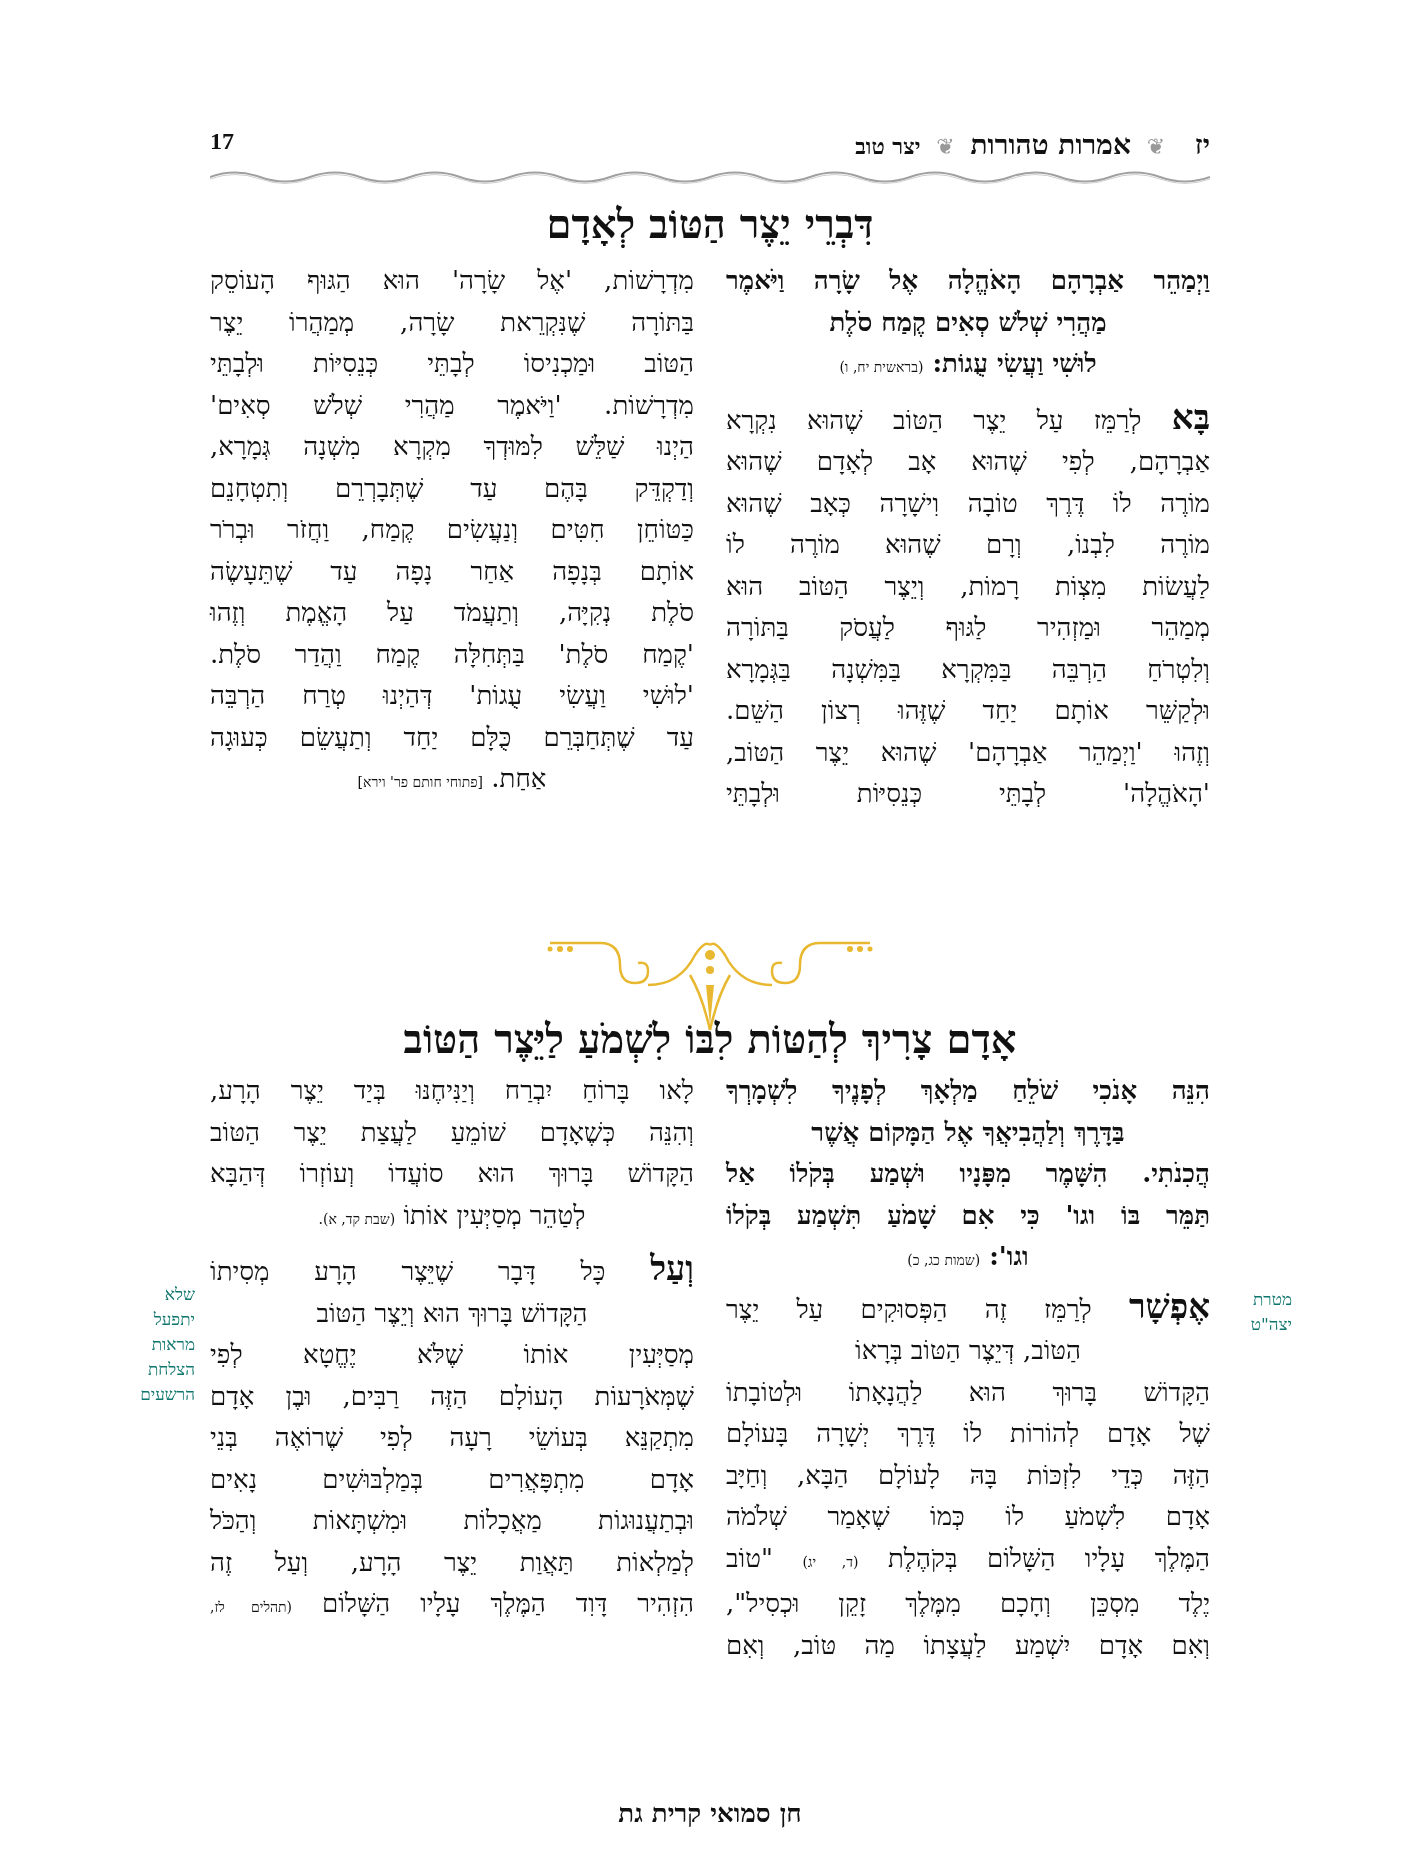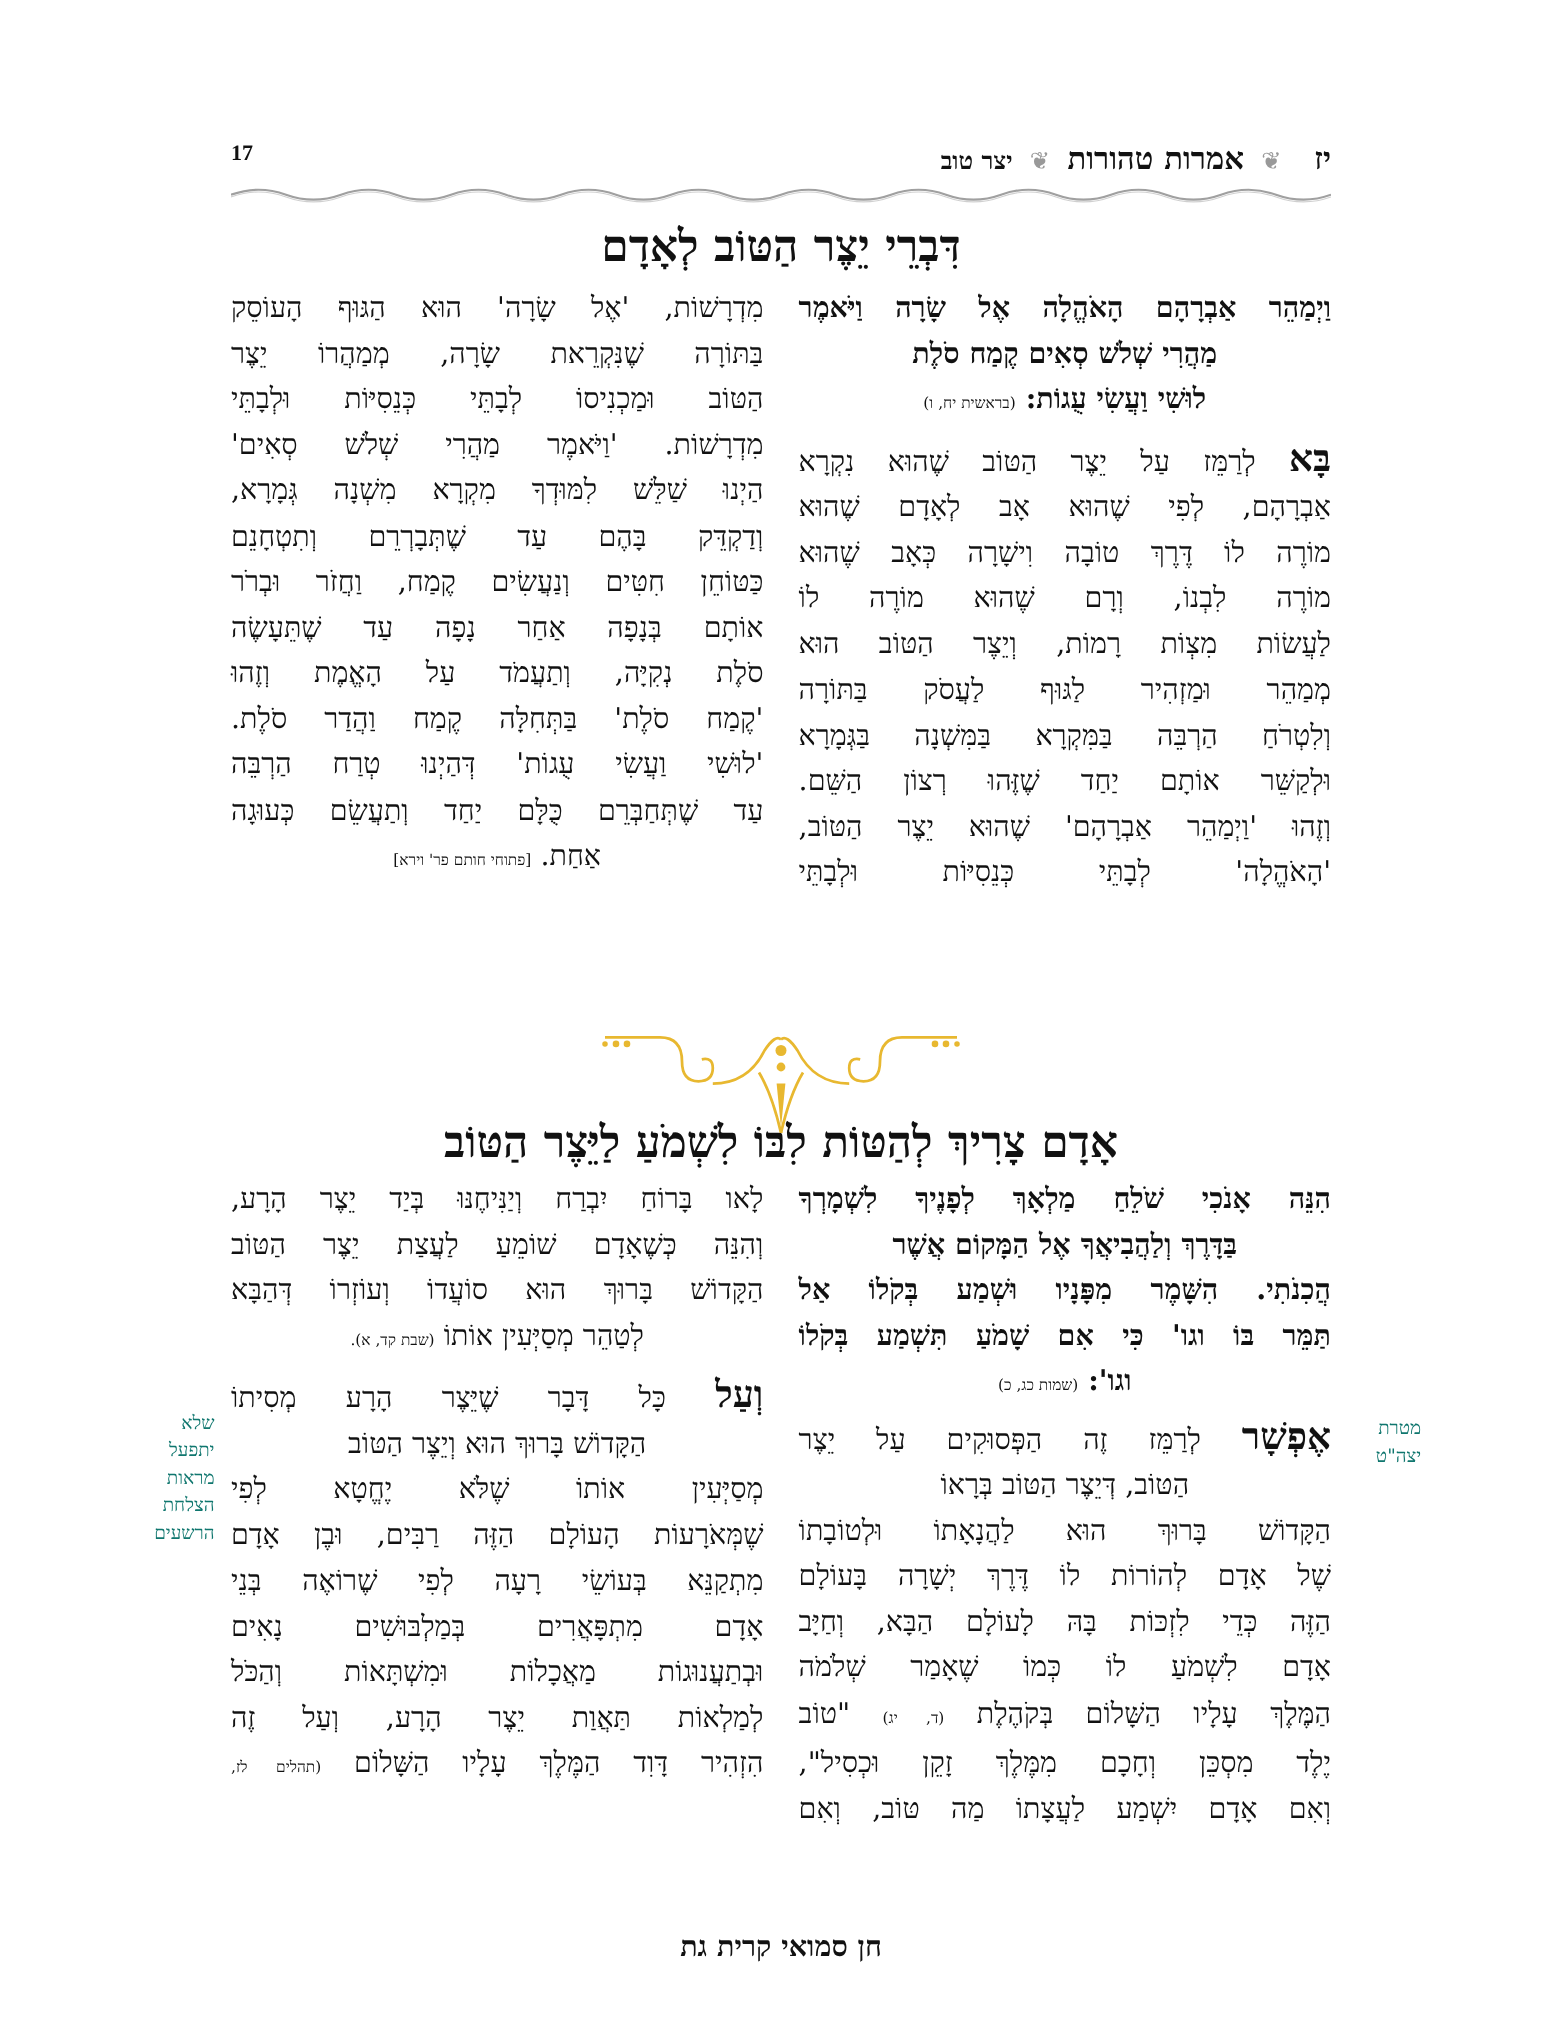--- a/index.html
+++ b/index.html
@@ -6,37 +6,37 @@
   body { width:1417px; height:1850px; position:relative; overflow:hidden;
          font-family:"DejaVu Serif", "Liberation Serif", serif; color:#111; }
   .page { position:absolute; left:0; top:0; width:1417px; height:1850px; }
 
   
   .running-head { position:absolute; top:128px; left:210px; width:1000px; height:40px; direction:rtl; }
   .rh-right { position:absolute; right:0; top:0; font-weight:bold; font-size:28px; white-space:nowrap; direction:rtl; }
   .rh-right .pg-heb { margin-left:14px; }
   .rh-right .flourish { color:#999; font-size:22px; margin:0 6px; font-weight:normal; }
   .rh-right .sub { font-size:22px;text-align:center; }
-  .rh-left { position:absolute; left:0; top:0; font-size:20px; font-weight:bold; font-family:"Liberation Serif", serif;text-align:right; }
+  .rh-left { position:absolute; left:0; top:0; font-size:24px; font-weight:bold; font-family:"Liberation Serif", serif;text-align:right; }
   .head-rule { position:absolute; top:168px; left:210px; width:1000px; height:18px; }
 
   .sec-title { position:absolute; left:210px; width:1000px; text-align:center; direction:rtl;
                font-weight:bold; font-size:40px; }
 
   .col { position:absolute; direction:rtl; text-align:justify; font-size:26px; line-height:41.5px; }
   .col .line { display:block; text-align:justify; text-align-last:justify; white-space:nowrap; }
   .col .line.center { text-align:center; text-align-last:center; }
   .verse { font-weight:bold; }
   .src { font-size:14px; font-weight:normal; }
   .lead { font-weight:bold; font-size:34px; }
 
   .margin-note { position:absolute; direction:rtl; font-size:17px; line-height:25px; text-align:right; color:#0f766e; }
 
   .ornament { position:absolute; left:530px; top:925px; width:360px; height:110px; }
-  .footer { position:absolute; top:1755px; left:210px; width:1000px; text-align:center; direction:rtl;
+  .footer { position:absolute; top:1798px; left:210px; width:1000px; text-align:center; direction:rtl;
             font-weight:bold; font-size:26px; }
 </style>
 </head>
 <body>
 
 <div class="page">
 
   <div class="running-head">
     <div class="rh-right">
       <span class="pg-heb">יז</span>

